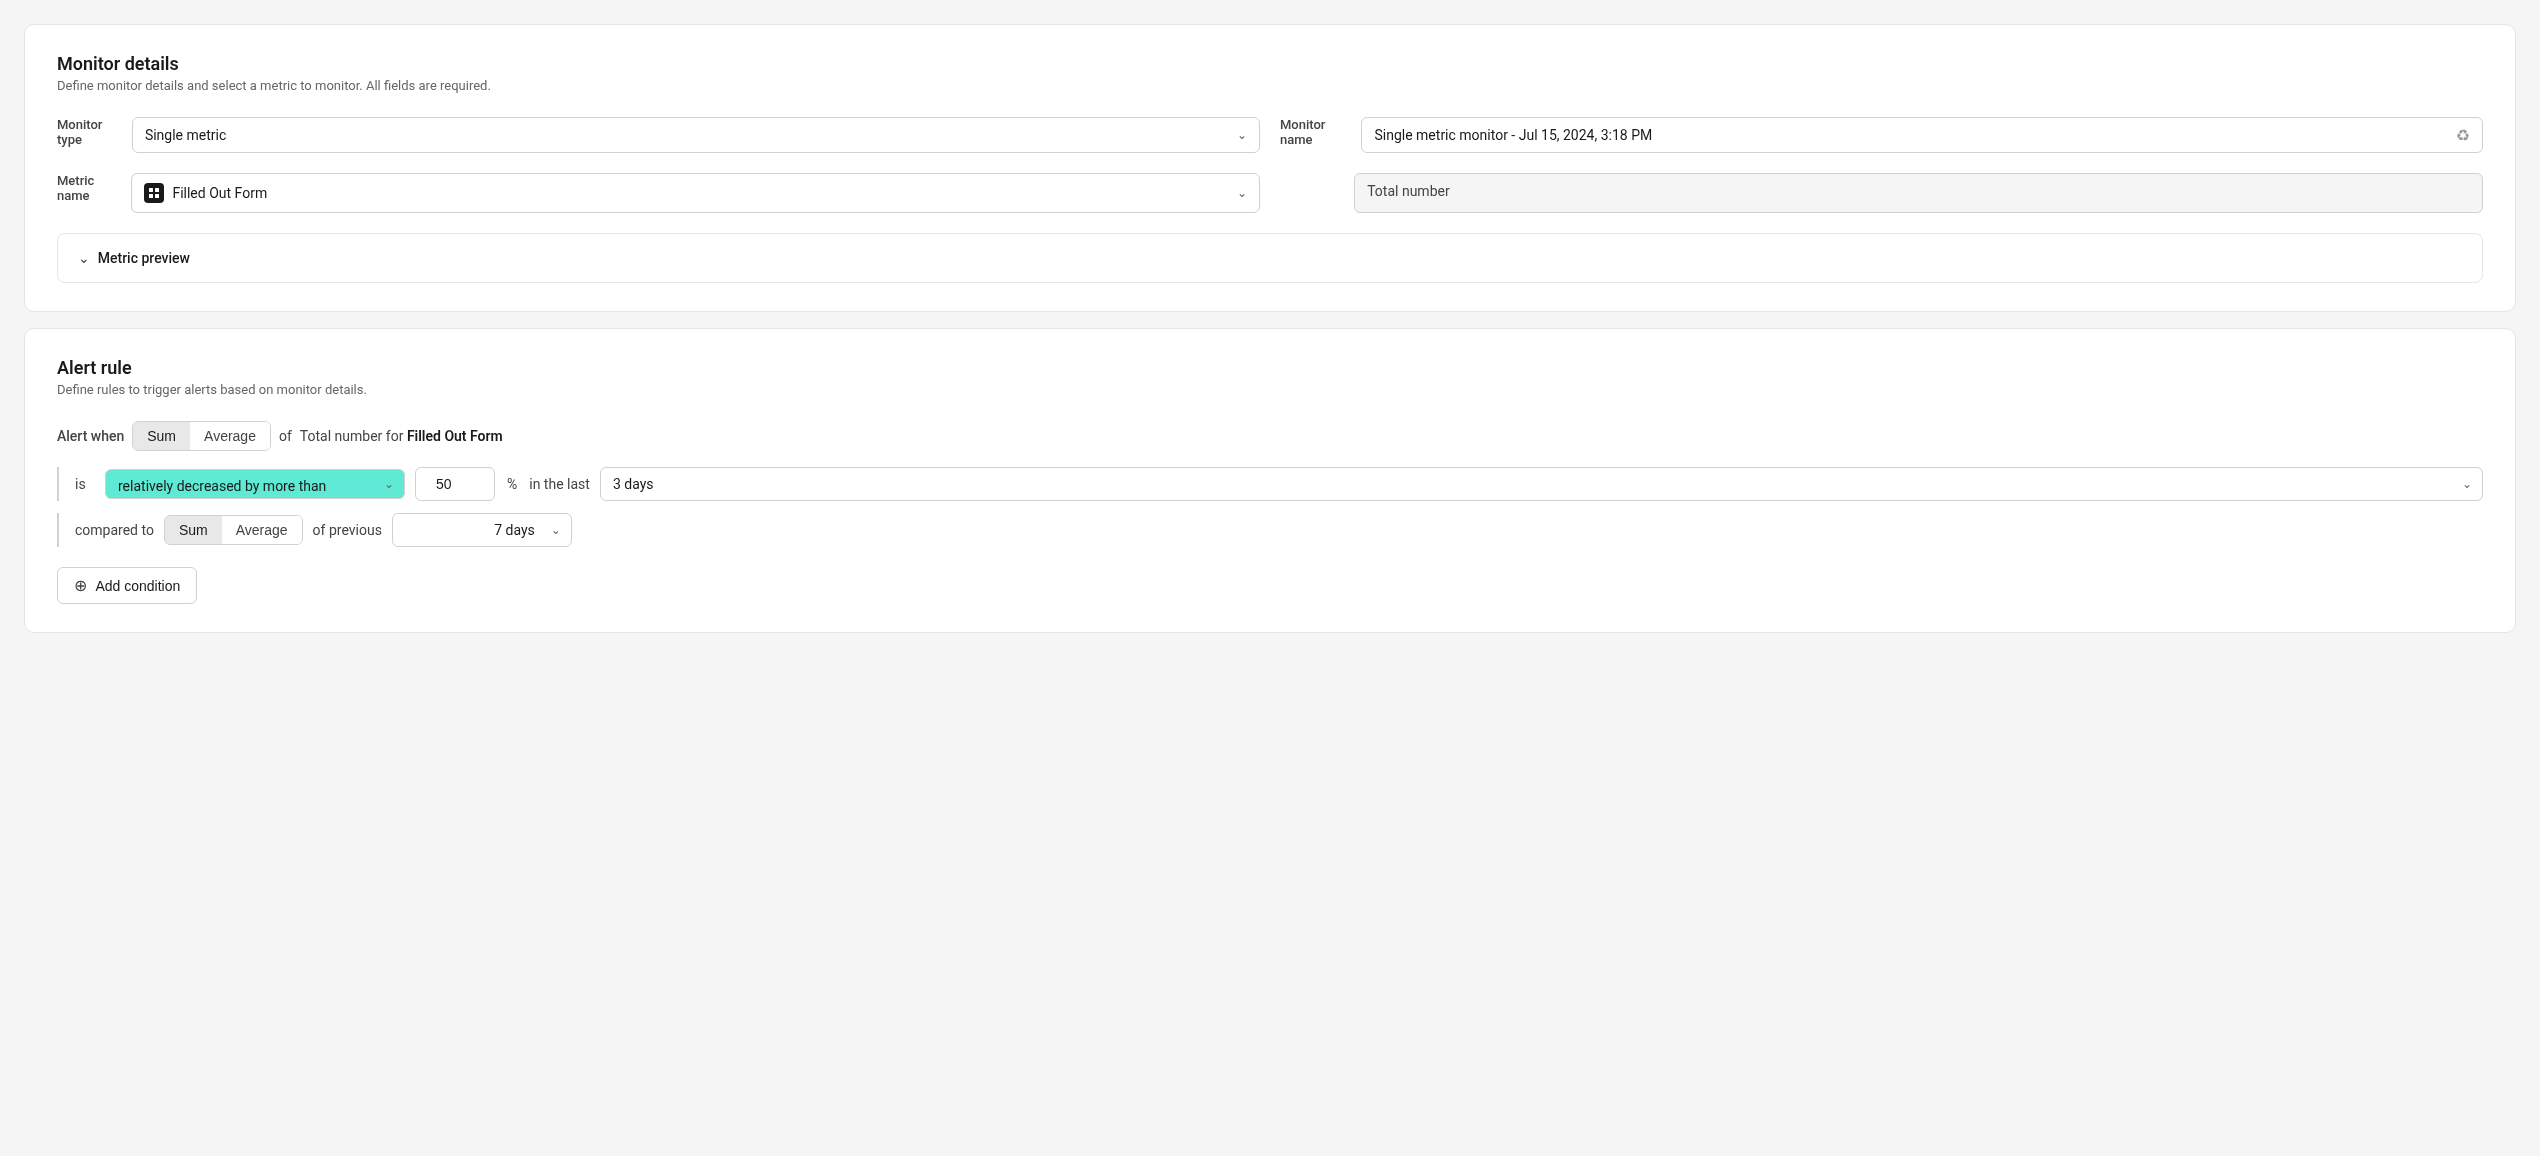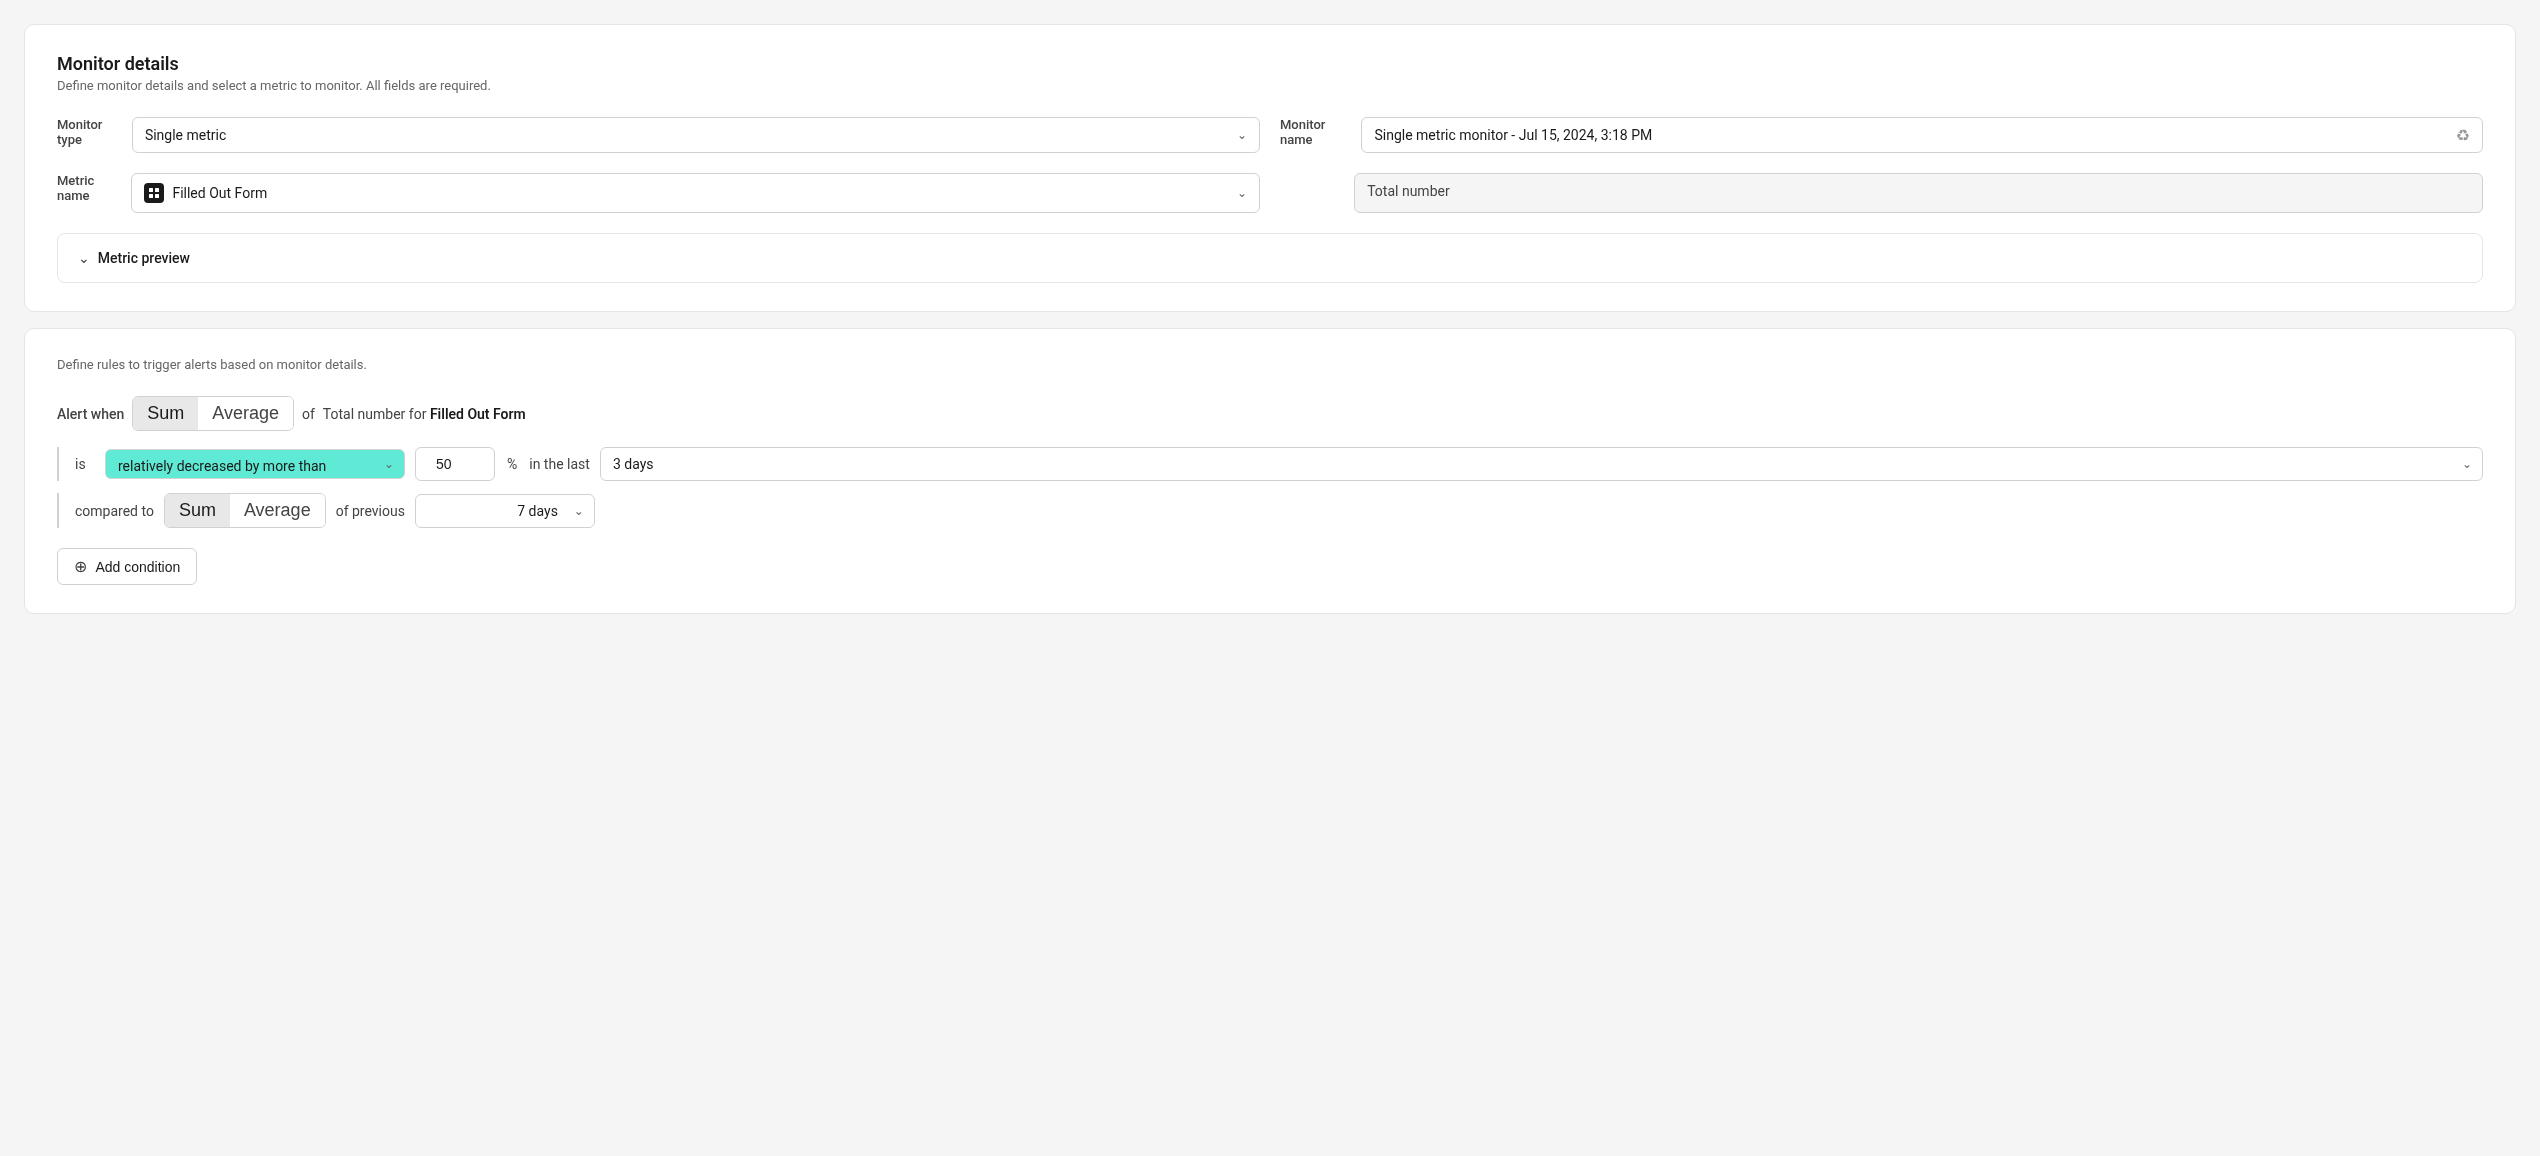--- a/index.html
+++ b/index.html
@@ -178,21 +178,21 @@
 
     .toggle-btn-group {
       display: flex;
       border: 1px solid #d1d1d1;
       border-radius: 6px;
       overflow: hidden;
     }
 
     .toggle-btn {
       padding: 6px 14px;
-      font-size: 18px;
+      font-size: 14px;
       background: #fff;
       border: none;
       cursor: pointer;
       color: #444;
       font-weight: 400;
     }
 
     .toggle-btn.active {
       background: #e8e8e8;
       font-weight: 500;
@@ -418,20 +418,21 @@
 
   <div class="metric-preview">
     <div class="metric-preview-header">
       <span class="metric-preview-chevron">⌄</span>
       <span class="metric-preview-title">Metric preview</span>
     </div>
   </div>
 </div>
 
 <div class="card">
+  <h2 class="section-title">Alert rule</h2>
   <p class="section-desc">Define rules to trigger alerts based on monitor details.</p>
 
   <div class="alert-when-row">
     <span class="alert-when-label">Alert when</span>
     <div class="toggle-btn-group">
       <button class="toggle-btn active">Sum</button>
       <button class="toggle-btn">Average</button>
     </div>
     <span class="of-text">of</span>
     <span class="alert-metric-text">

